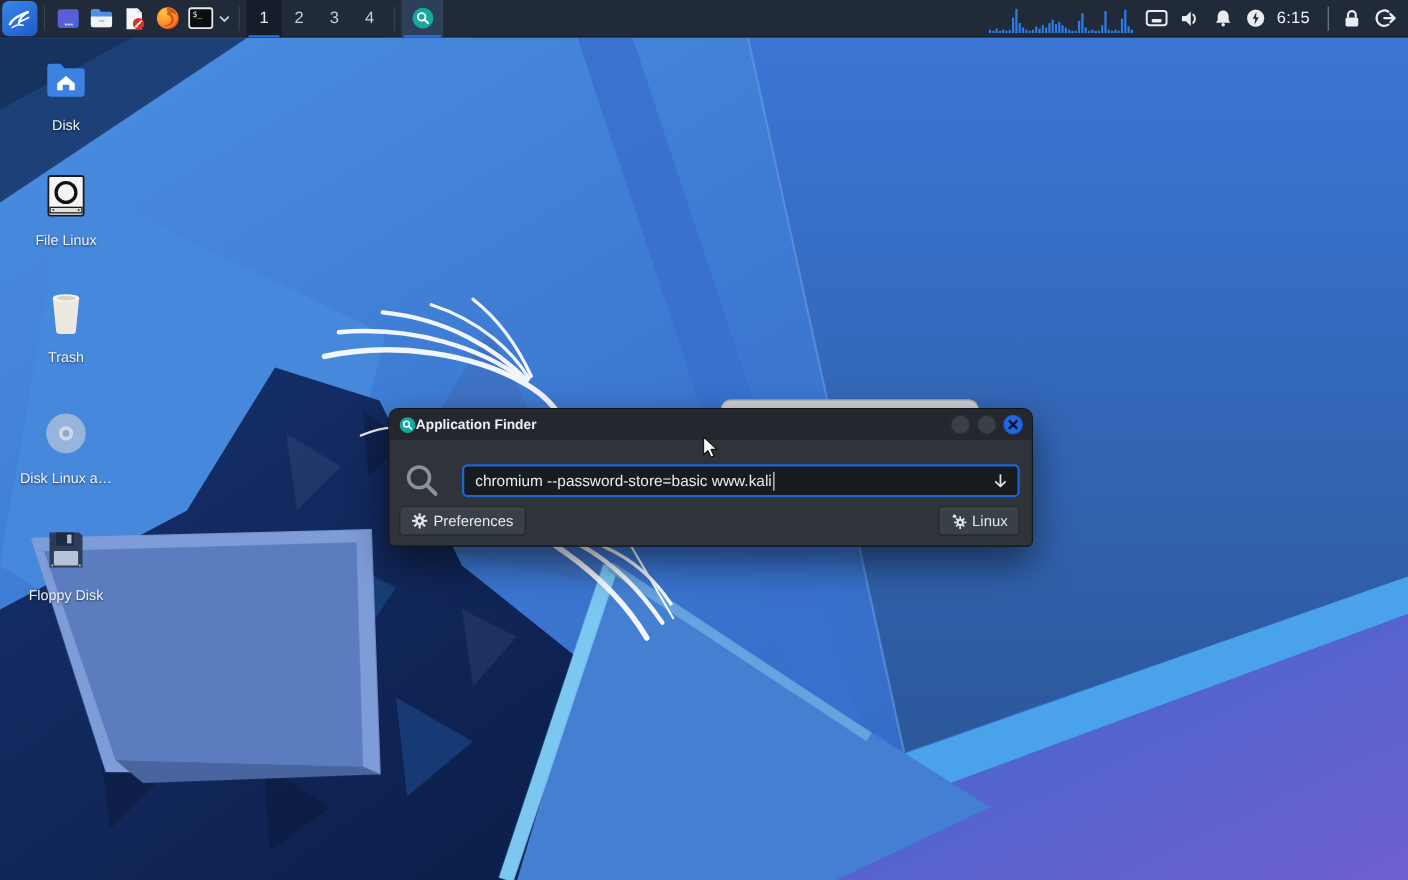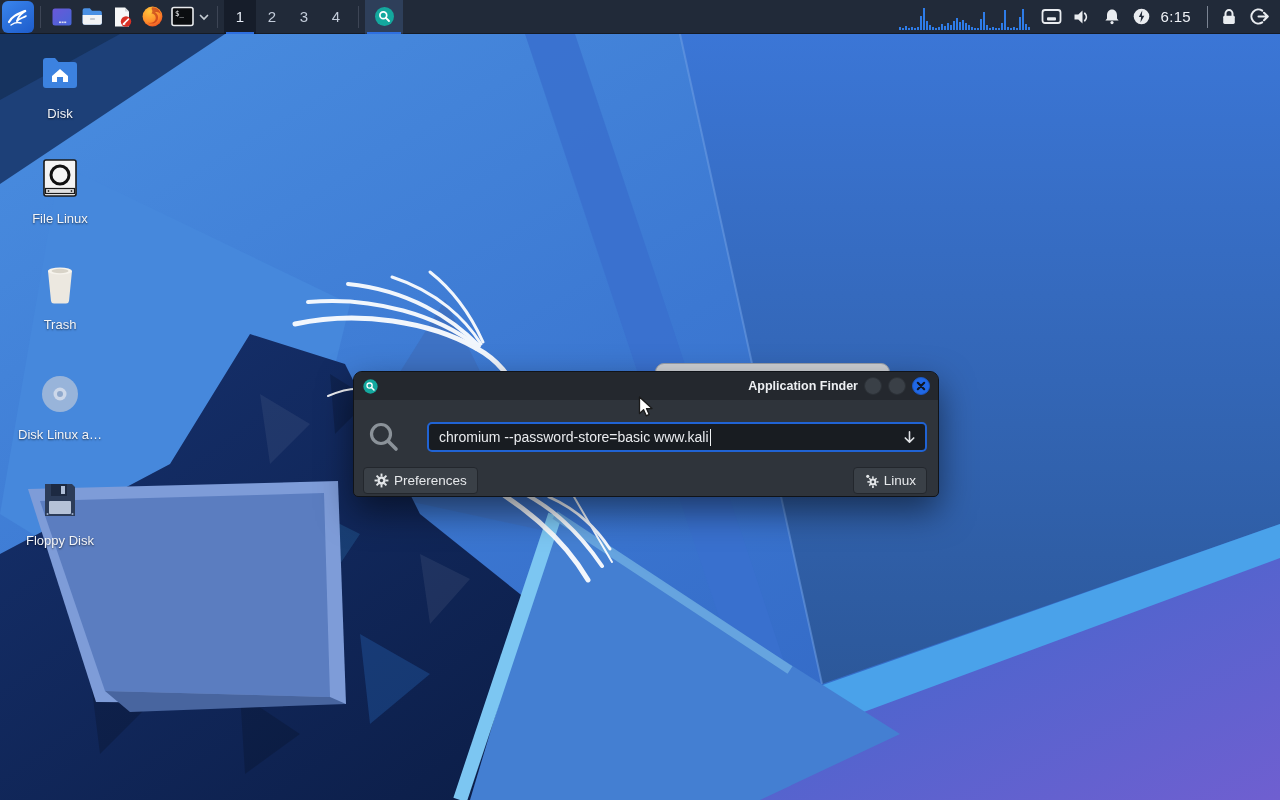--- a/index.html
+++ b/index.html
@@ -40,32 +40,32 @@
   
   #bg-window { position:absolute; left:655px; top:363px; width:235px; height:16px;
     background:#ced1d5; border:1px solid #9aa0a8; border-radius:9px 9px 0 0; z-index:8; }
 
   
   #appfinder { position:absolute; left:353px; top:371px; width:586px; height:126px;
     background:#2f343b; border:1px solid #101318; border-radius:9px 9px 5px 5px;
     box-shadow:0 14px 34px rgba(0,0,0,.5); z-index:10; }
   #af-titlebar { height:28px; background:#24282e; border-radius:8px 8px 0 0;
     display:flex; align-items:center; padding:0 8px 0 9px; }
-  #af-title { flex:1; text-align:right; font-size:12.5px; font-weight:bold; color:#edeff2; }
+  #af-title { flex:1; text-align:left; font-size:12.5px; font-weight:bold; color:#edeff2; }
   .winbtn { width:18px; height:18px; border-radius:50%; margin-left:6px; background:#3a4047;
     border:1px solid #2b3036; display:flex; align-items:center; justify-content:center; }
   .winbtn.close { background:#2068e6; border-color:#1b57c2; }
   #af-body { padding:20px 11px 0 13px; display:flex; align-items:center; }
-  #af-search-input { margin-left:26px; flex:1; height:30px; background:#181c21;
+  #af-search-input { margin-left:19px; flex:1; height:30px; background:#181c21;
     border:2px solid #2063d4; border-radius:5px; display:flex; align-items:center;
     padding:0 8px 0 10px; }
   #af-search-text { color:#e9ebee; font-size:14px; white-space:nowrap; }
   .caret { display:inline-block; width:1.5px; height:17px; background:#f0f2f4; margin-left:1px; vertical-align:middle; }
   #af-dd { margin-left:auto; display:flex; align-items:center; }
-  #af-buttons { display:flex; align-items:center; margin-top:13px; padding:0 11px 0 9px; }
+  #af-buttons { display:flex; align-items:center; margin-top:6px; padding:0 11px 0 9px; }
   .af-btn { height:27px; background:#3a4047; border:1px solid #23272d; border-radius:4px;
     color:#e6e8eb; font-size:13.5px; display:flex; align-items:center; padding:0 10px; gap:5px; }
   #launch-btn { margin-left:auto; }
 
   
   #cursor { position:absolute; left:638px; top:396px; z-index:99; }
 </style>
 </head>
 <body>
 

